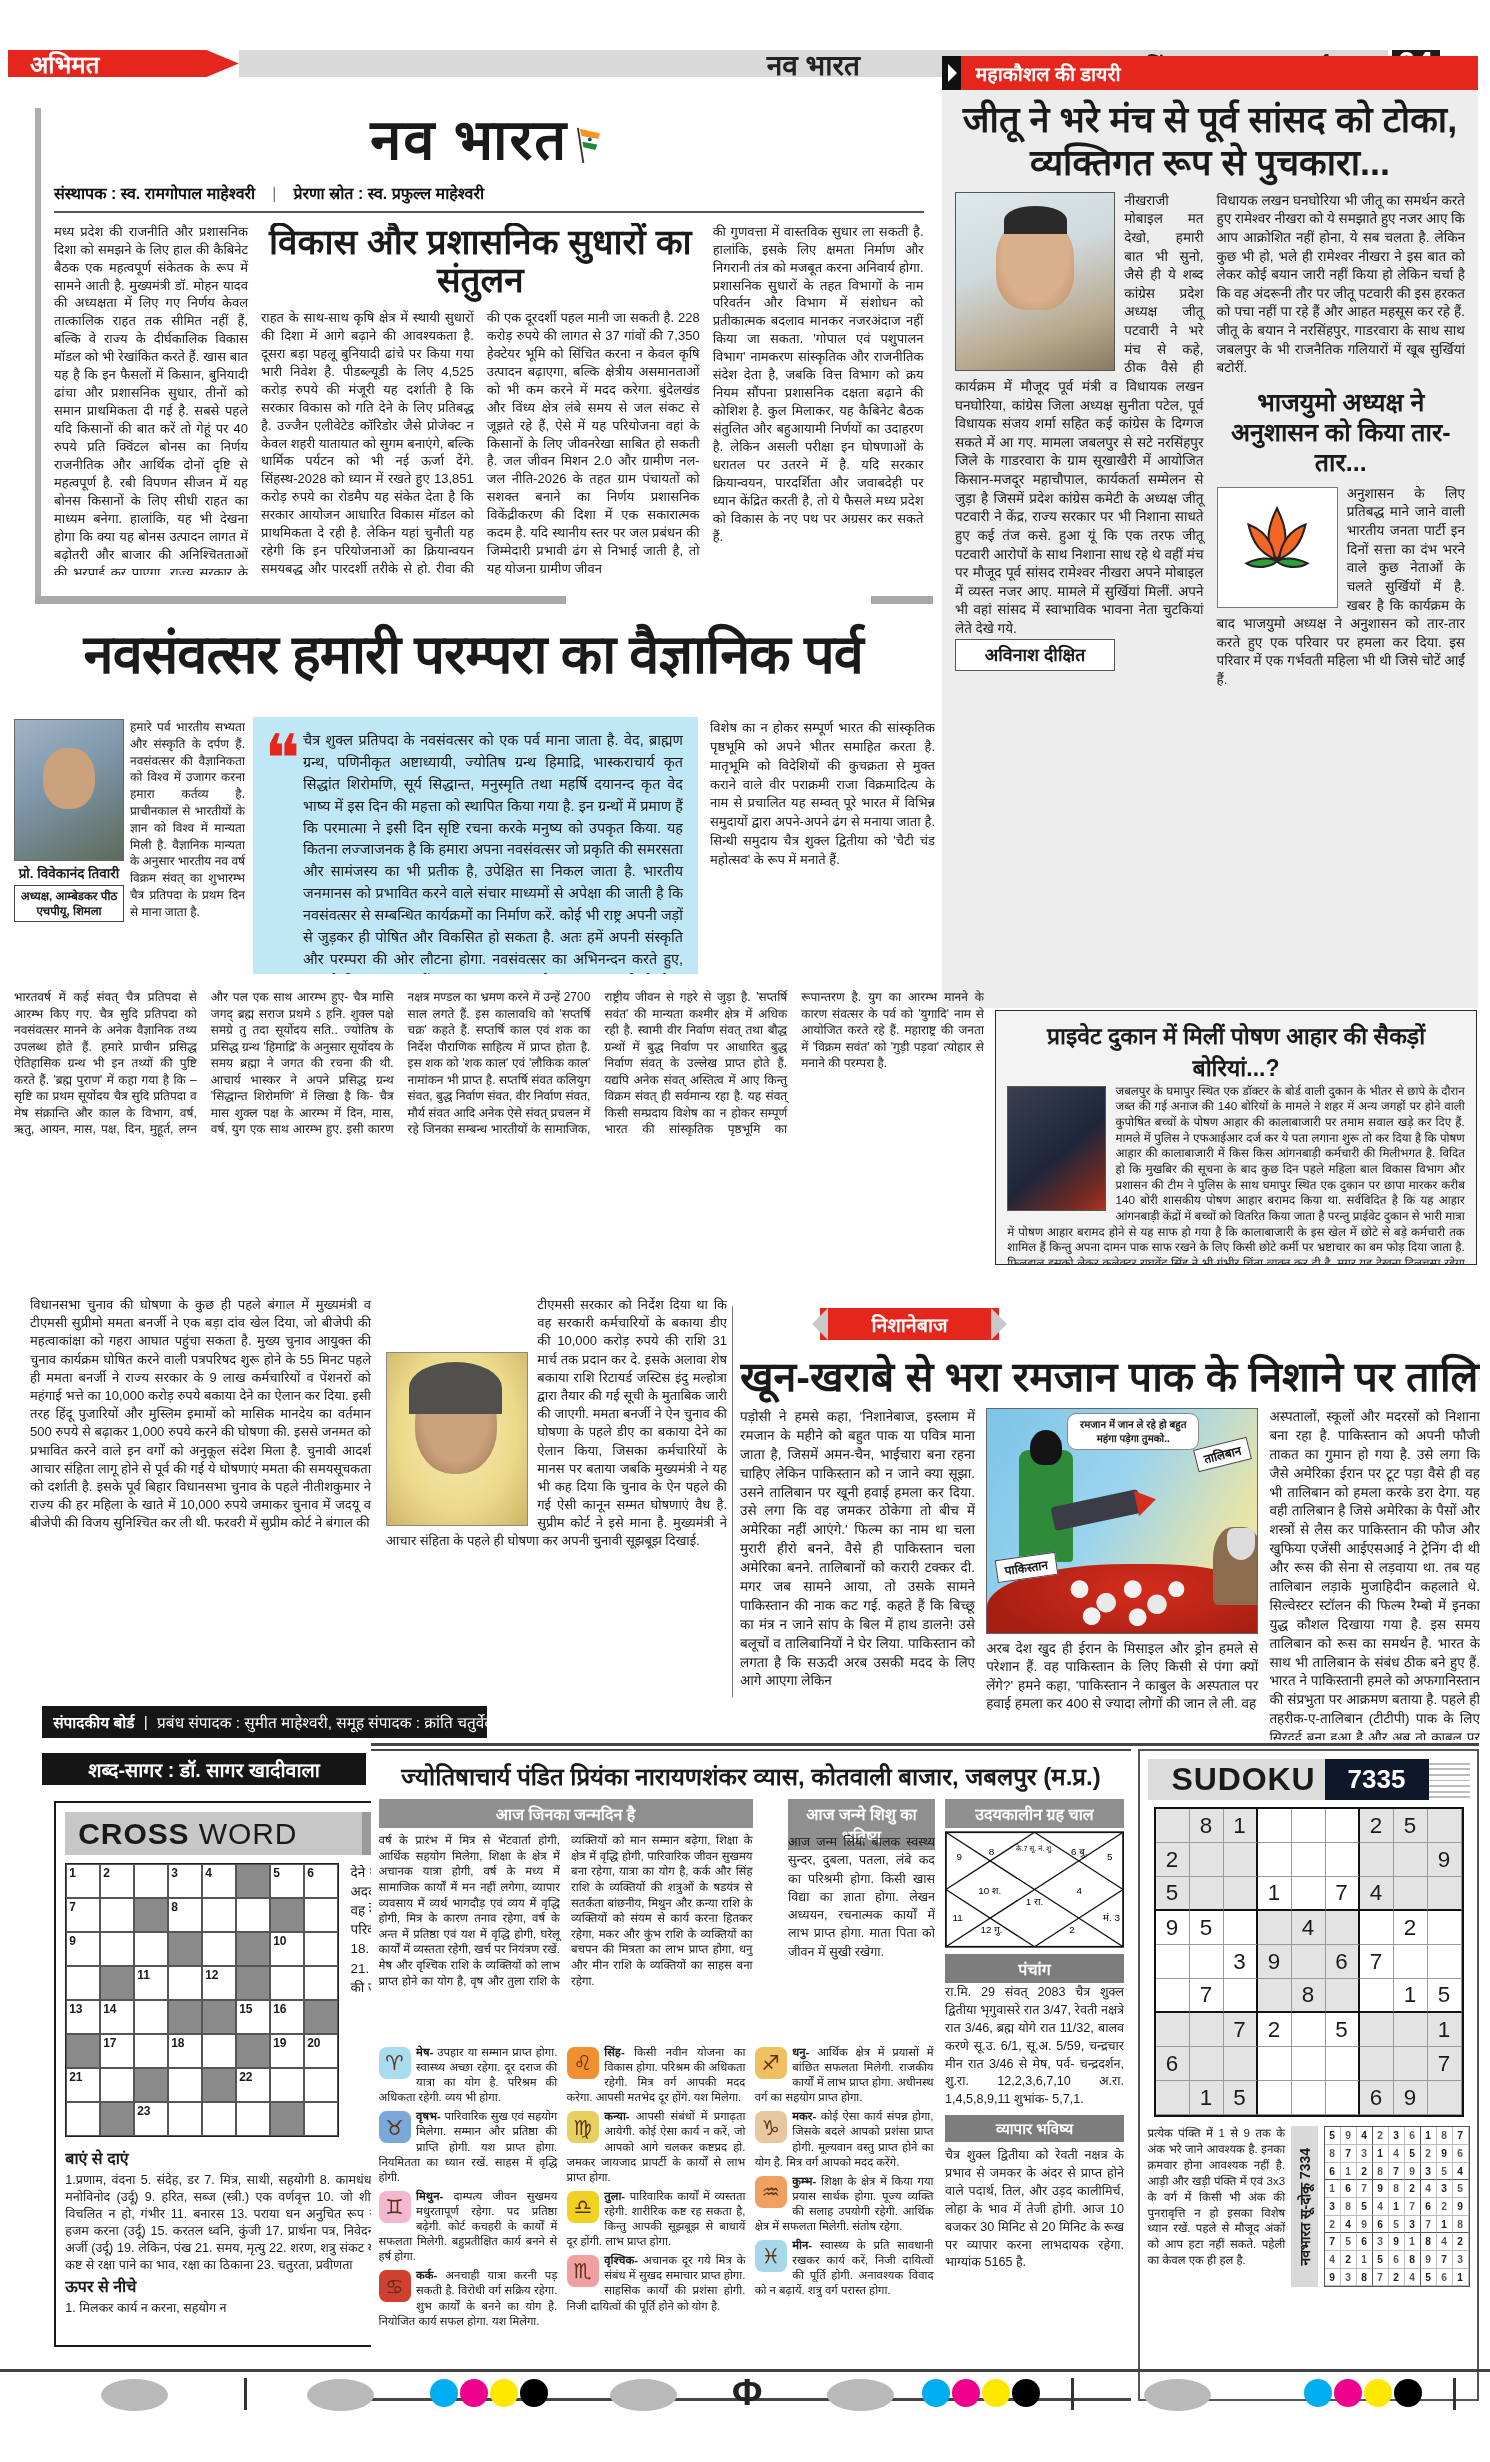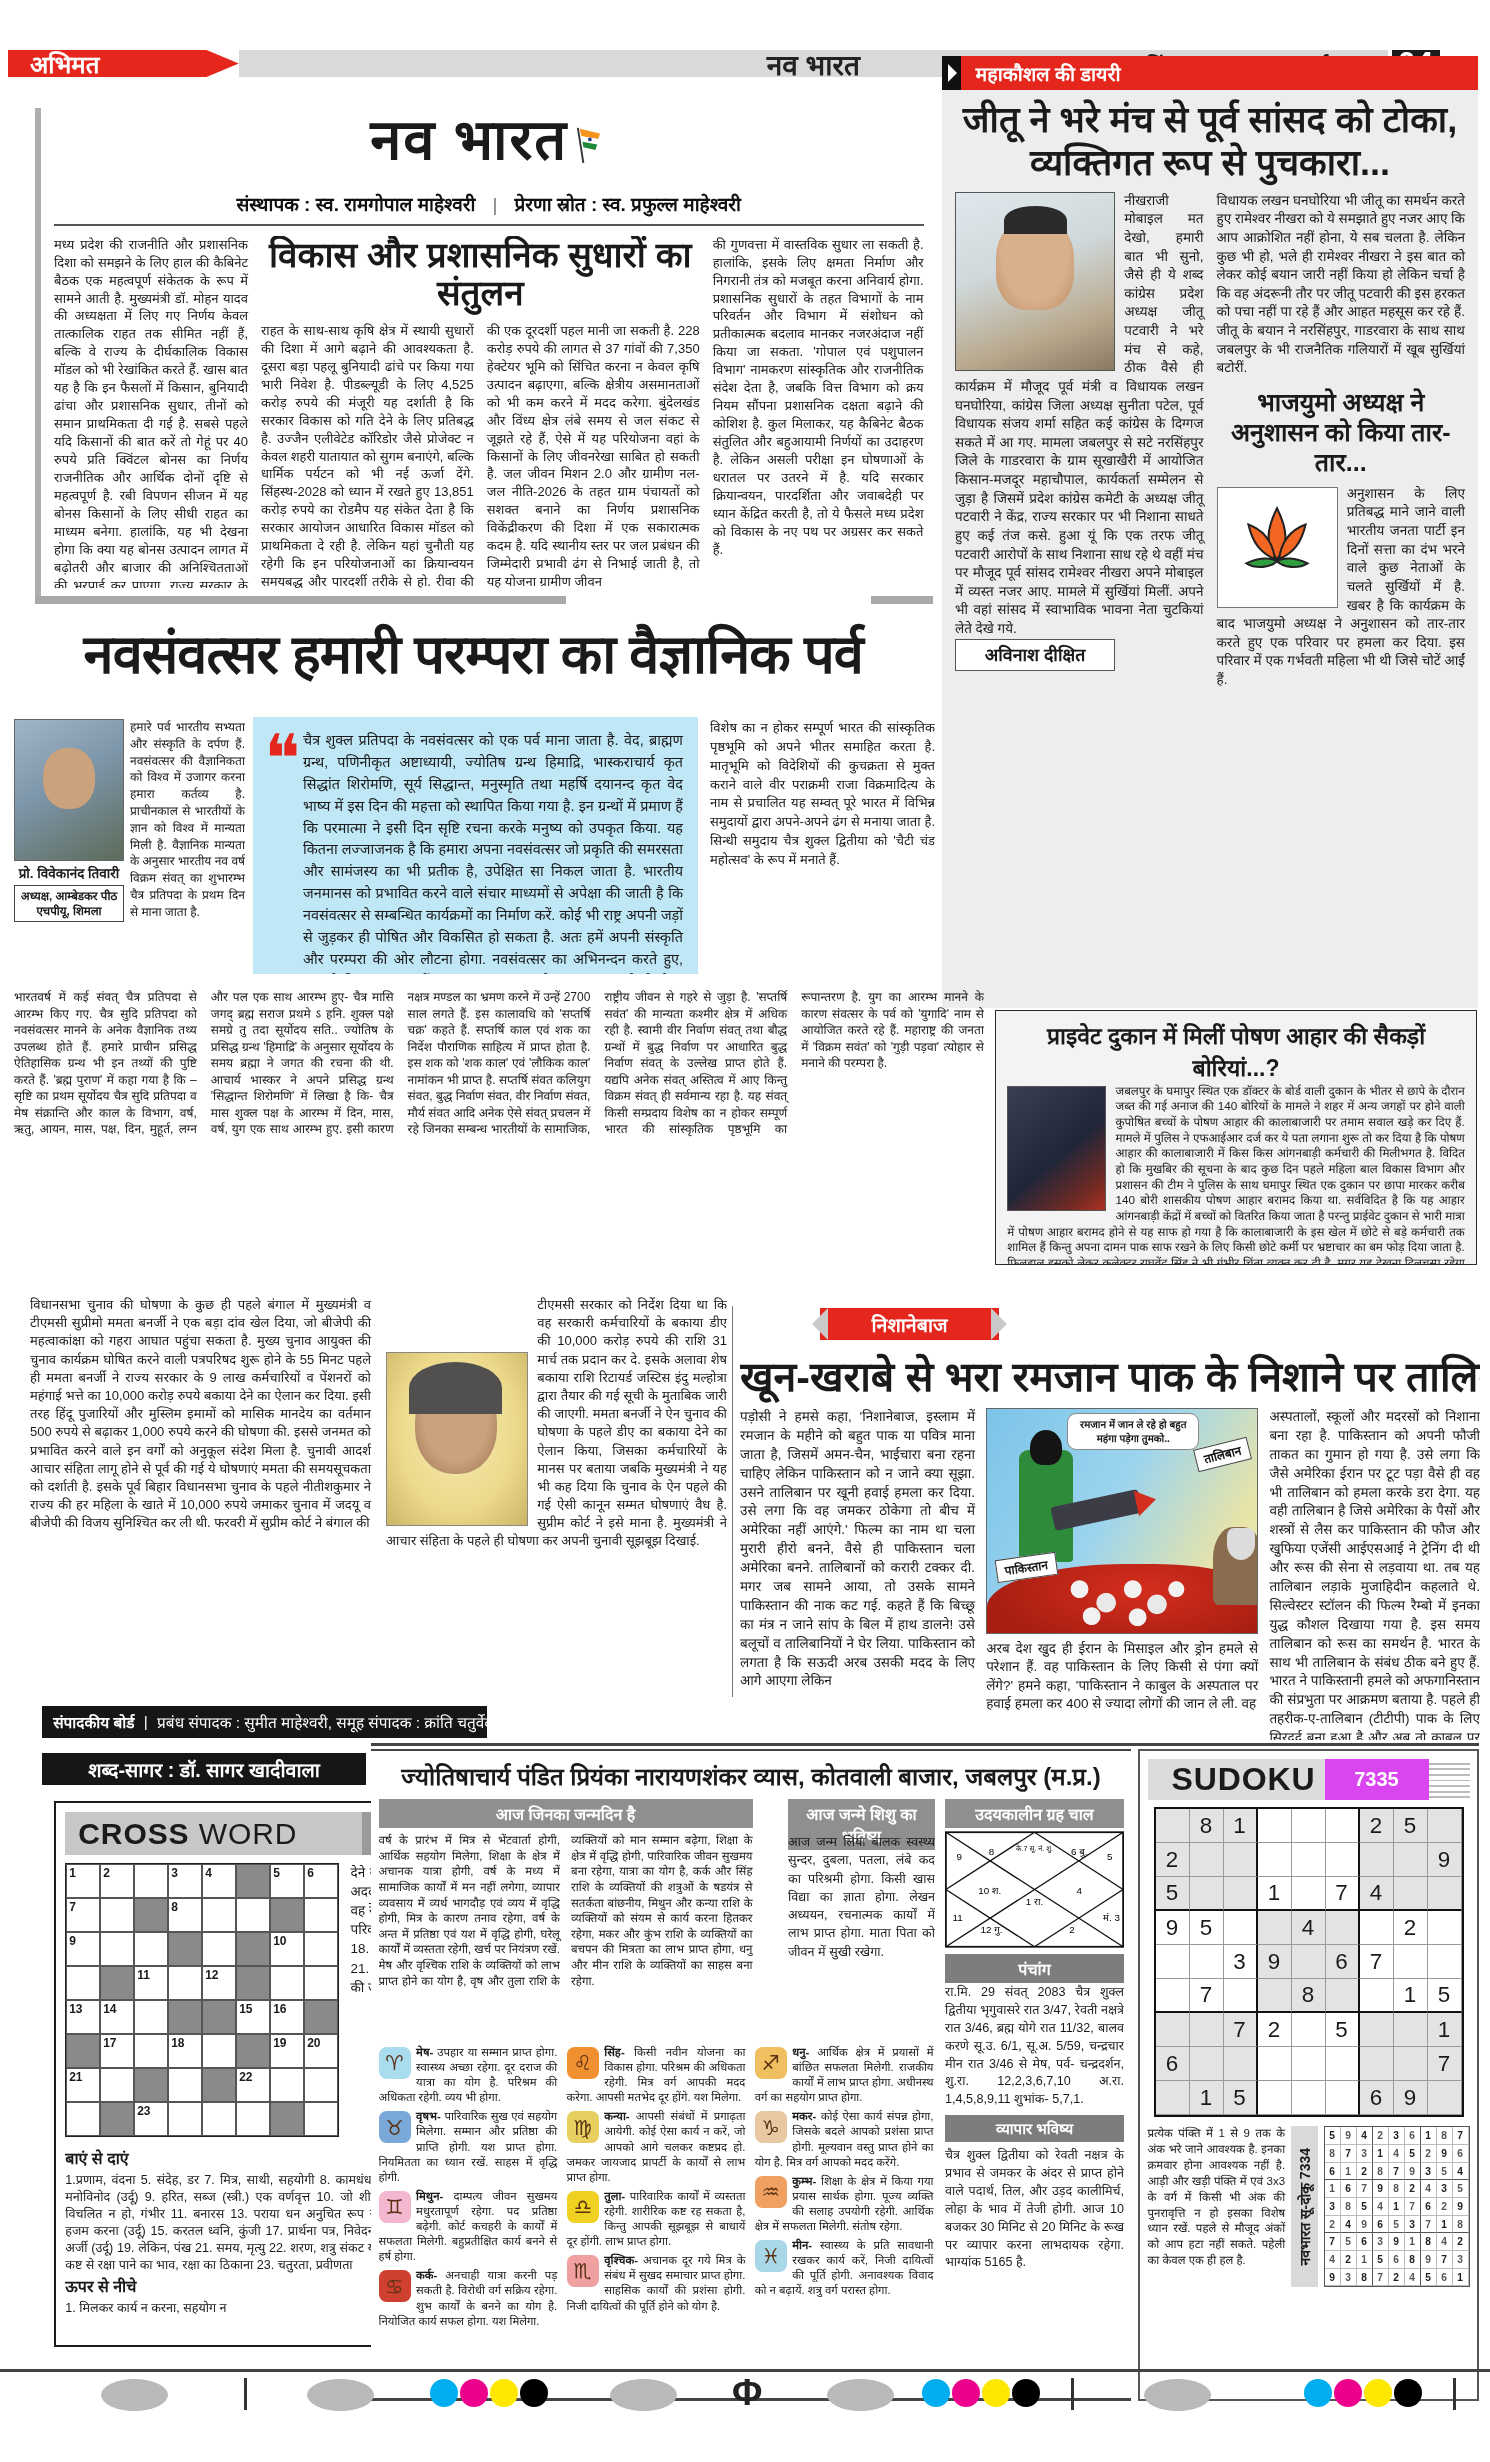--- a/index.html
+++ b/index.html
@@ -13,21 +13,21 @@
   #section-tag{background:#e5261d;color:#fff;font-size:24px;font-weight:bold;display:flex;align-items:center;padding:0 32px 0 22.4px;clip-path:polygon(0 0,86% 0,100% 50%,86% 100%,0 100%);min-width:177px;}
   #topbar-mid{flex:1;background:#d9d9d9;display:flex;align-items:center;position:relative;}
   #topbar-title{position:absolute;left:0;right:0;text-align:center;font-size:28px;font-weight:bold;color:#222;}
   #topbar-plus{position:absolute;left:73%;font-size:26px;color:#333;font-weight:normal;}
   #topbar-date{position:absolute;right:13px;font-size:18.6px;font-weight:bold;color:#222;}
   #page-num{width:48px;background:#1c1c1c;color:#fff;font-size:32px;font-weight:bold;display:flex;align-items:center;justify-content:center;margin-left:3.7px;}
   
   #editorial{left:35px;top:108px;width:896px;height:495px;border-left:6.5px solid #aeaeae;padding:3.7px 7.5px 0 13px;box-sizing:border-box;}
   #masthead-title{font-size:56px;font-weight:bold;text-align:center;letter-spacing:1.9px;line-height:1.0;}
   #masthead-flag{display:inline-block;vertical-align:middle;margin:0 5.6px;}
-  #founders{text-align:center;font-size:19px;font-weight:bold;margin-top:19px;color:#111;}
+  #founders{text-align:left;font-size:16px;font-weight:bold;margin-top:10px;color:#111;}
   #founders .sep{margin:0 17px;color:#777;font-weight:normal;}
   #ed-divider{border-bottom:2.8px solid #555;margin:7.5px 0 9.3px 0;}
   #ed-cols{display:flex;gap:13px;height:352px;overflow:hidden;}
   .ed-col{font-size:13px;line-height:1.38;}
   #ed-c1{width:23%;}
   #ed-mid{width:52%;}
   #ed-c4{width:25%;}
   #ed-title{font-size:35px;font-weight:bold;text-align:center;line-height:1.1;margin-bottom:9.3px;}
   #ed-mid-cols{columns:2;column-gap:13px;font-size:13px;line-height:1.38;}
   .shadowbar{background:#a9a9a9;height:8.4px;}
@@ -143,21 +143,21 @@
   #jy-vyapar-bar{background:#7d7d7d;color:#fff;font-size:15px;font-weight:bold;text-align:center;padding:2.8px 0;margin:5.6px 0;}
   #jy-zodiac{left:7.5px;top:294px;width:555px;height:352px;display:flex;gap:9.3px;overflow:hidden;}
   .zcol{width:33.3%;font-size:11.4px;line-height:1.33;text-align:justify;}
   .zentry{margin-bottom:3.7px;}
   .zicon{float:left;width:32px;height:32px;border-radius:7.5px;margin:1.9px 5.6px 1.9px 0;display:flex;align-items:center;justify-content:center;font-size:20.5px;color:#5a3214;}
   .zname{font-weight:bold;}
   
   #sd-box{left:1138px;top:1749px;width:341px;height:652px;border:2.8px solid #555;box-sizing:border-box;padding:7.5px;background:#fff;overflow:hidden;}
   #sd-head{display:flex;height:41px;margin-bottom:7.5px;}
   #sd-title{background:#dcdcdc;flex:1;font-size:32px;font-weight:800;display:flex;align-items:center;padding-left:24px;letter-spacing:0.9px;}
-  #sd-num{background:#d946ef;color:#fff;width:104px;font-size:20px;font-weight:bold;display:flex;align-items:center;justify-content:center;}
+  #sd-num{background:#0f172a;color:#fff;width:104px;font-size:26px;font-weight:bold;display:flex;align-items:center;justify-content:center;}
   #sd-lines{width:41px;background:repeating-linear-gradient(#fff 0 3.7px,#bbb 3.7px 5.6px);}
   #sd-grid{display:grid;grid-template-columns:repeat(9,34px);grid-auto-rows:34px;border:2.8px solid #111;width:fit-content;margin:0 auto;}
   .sdc{display:flex;align-items:center;justify-content:center;font-size:22.4px;font-weight:500;box-sizing:border-box;}
   #sd-low{display:flex;gap:5.6px;margin-top:9.3px;}
   #sd-instr{width:142px;font-size:11.5px;line-height:1.38;text-align:justify;}
   #sd-vlabel{width:28px;background:#d9d9d9;display:flex;align-items:center;justify-content:center;}
   #sd-vlabel span{writing-mode:vertical-rl;transform:rotate(180deg);font-size:14px;font-weight:bold;white-space:nowrap;}
   #sd-sol{display:grid;grid-template-columns:repeat(9,16px);grid-auto-rows:17.7px;border:1.9px solid #555;width:fit-content;height:fit-content;}
   .ssc{display:flex;align-items:center;justify-content:center;font-size:10.2px;font-weight:bold;color:#555;box-sizing:border-box;}
   

